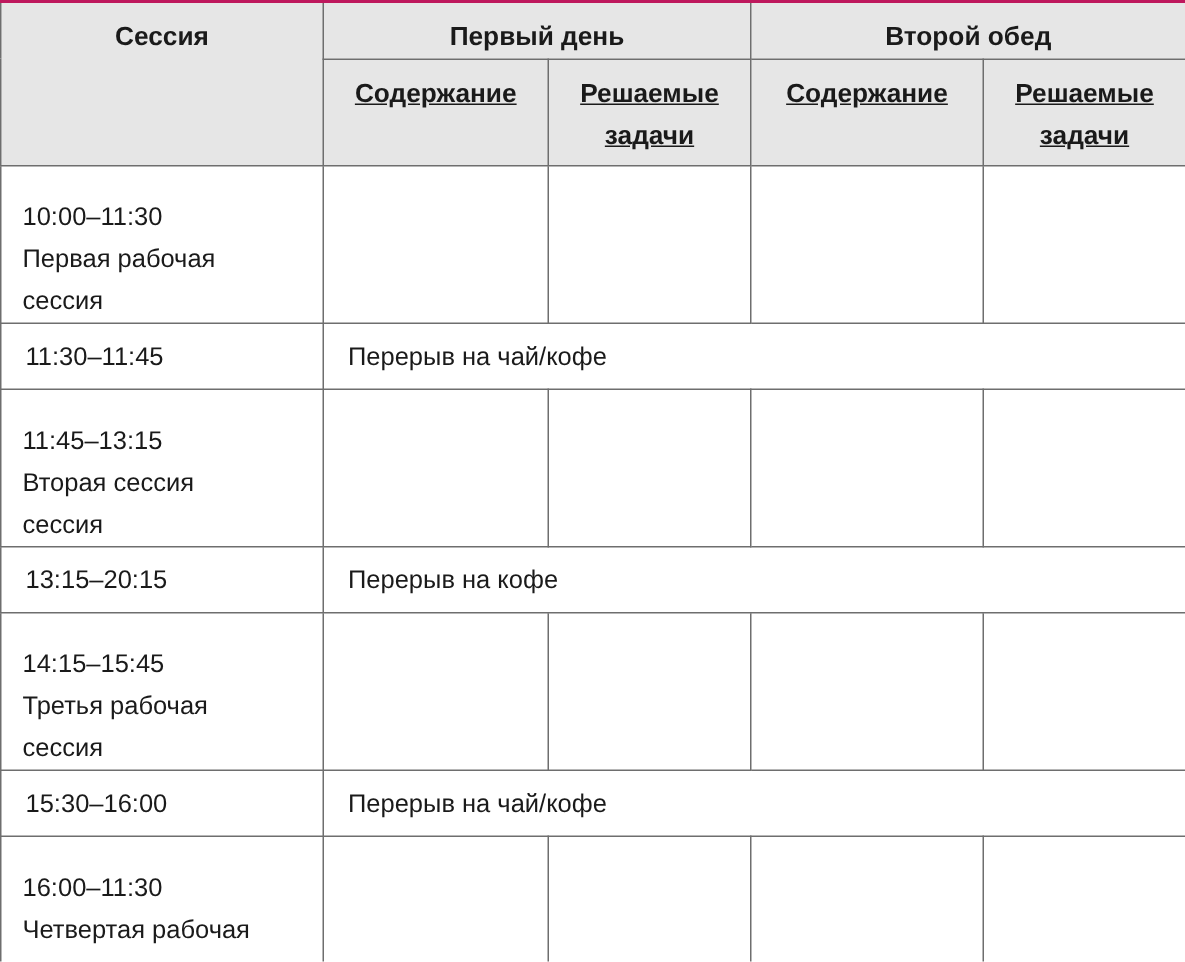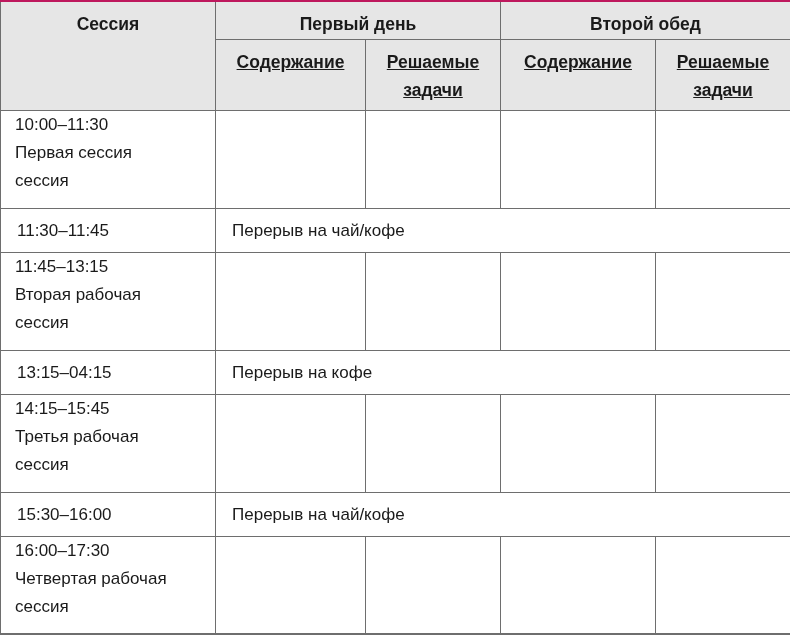--- a/index.html
+++ b/index.html
@@ -20,21 +20,21 @@
   th {
     background: #e6e6e6;
     font-weight: bold;
     font-size: 17.5px;
     text-align: center;
     line-height: 28px;
   }
   th.top { height: 38px; padding-top: 8px; box-sizing: border-box; }
   th.sub { height: 71px; padding-top: 8px; box-sizing: border-box; text-decoration: underline; }
   th.session { padding-top: 8px; }
-  td { line-height: 28px; padding-left: 14px; padding-top: 0; box-sizing: border-box; }
+  td { line-height: 28px; padding-left: 14px; padding-top: 20px; box-sizing: border-box; }
   tr.work td { height: 98px; }
   tr.brk td { height: 44px; padding-top: 8px; padding-left: 16px; }
   table { border-top: 2px solid #be185d; border-bottom: 2px solid #6e6e6e; }
   .line { display: block; }
 </style>
 </head>
 <body>
 
 <table>
   <colgroup>
@@ -60,65 +60,65 @@
       <th class="sub">
           <span class="line">Решаемые</span>
           <span class="line">задачи</span>
         </th>
     </tr>
   </thead>
   <tbody>
     <tr class="work">
       <td>
           <span class="line">10:00–11:30</span>
-          <span class="line">Первая сессия</span>
+          <span class="line">Первая рабочая</span>
           <span class="line">сессия</span>
         </td>
       <td></td>
         <td></td>
         <td></td>
         <td></td>
     </tr>
     <tr class="brk">
       <td>11:30–11:45</td>
       <td colspan="4">Перерыв на чай/кофе</td>
     </tr>
     <tr class="work">
       <td>
           <span class="line">11:45–13:15</span>
-          <span class="line">Вторая рабочая</span>
+          <span class="line">Вторая сессия</span>
           <span class="line">сессия</span>
         </td>
       <td></td>
         <td></td>
         <td></td>
         <td></td>
     </tr>
     <tr class="brk">
-      <td>13:15–04:15</td>
+      <td>13:15–20:15</td>
       <td colspan="4">Перерыв на кофе</td>
     </tr>
     <tr class="work">
       <td>
           <span class="line">14:15–15:45</span>
           <span class="line">Третья рабочая</span>
           <span class="line">сессия</span>
         </td>
       <td></td>
         <td></td>
         <td></td>
         <td></td>
     </tr>
     <tr class="brk">
       <td>15:30–16:00</td>
       <td colspan="4">Перерыв на чай/кофе</td>
     </tr>
     <tr class="work">
       <td>
-          <span class="line">16:00–17:30</span>
+          <span class="line">16:00–11:30</span>
           <span class="line">Четвертая рабочая</span>
           <span class="line">сессия</span>
         </td>
       <td></td>
         <td></td>
         <td></td>
         <td></td>
     </tr>
   </tbody>
 </table>

